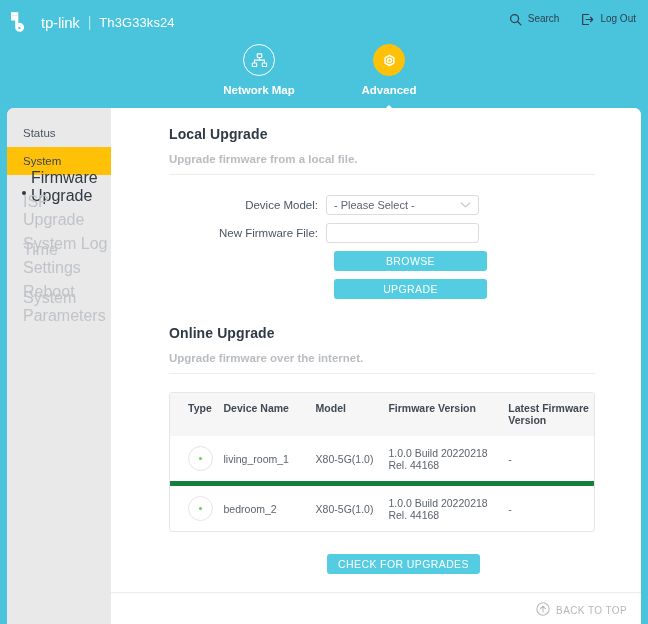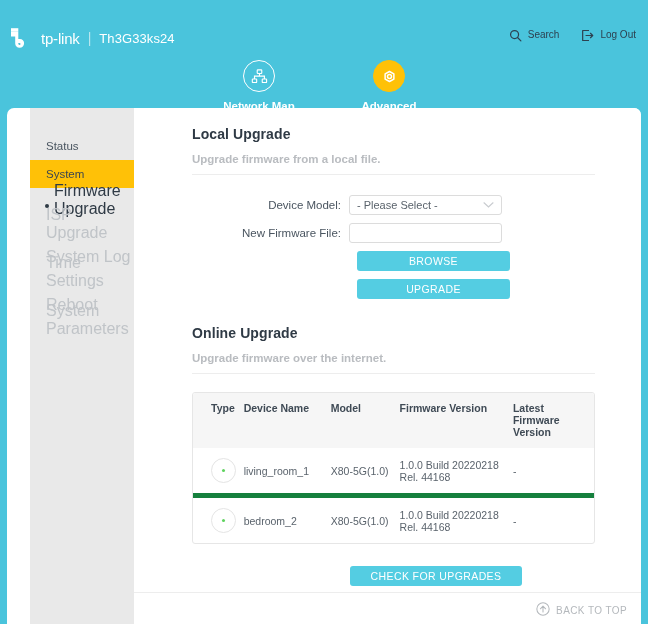--- a/index.html
+++ b/index.html
@@ -10,21 +10,21 @@
     overflow: hidden;
   }
   #app {
     position: relative;
     width: 648px; height: 624px;
     background: #4ac4dc;
   }
 
   
   .header {
-    position: absolute; top: 16px; left: 0;
+    position: absolute; top: 0; left: 0;
     width: 648px; height: 80px;
     background: #4ac4dc;
   }
   .brand {
     position: absolute; left: 10px; top: 11px;
     display: flex; align-items: center; gap: 7px;
   }
   .logo-mark { width: 24px; height: 22px; display: block; }
   .brand-word {
     font-size: 15px; color: #ffffff; letter-spacing: -0.2px;
@@ -85,22 +85,21 @@
     background: #ffffff;
     border-radius: 7px 7px 0 0;
     overflow: hidden;
     display: flex;
   }
 
   
   .sidebar {
     width: 104px; flex: 0 0 104px;
     background: #e9e9e9;
-    padding-top: 24px;
-    margin-left: 23px;
+    padding-top: 11px;
   }
   .side-item {
     height: 28px; display: flex; align-items: center;
     padding-left: 16px;
     font-size: 11.5px; color: #4a5560;
     cursor: pointer;
   }
   .side-item.highlight {
     background: #ffc107; color: #3b4650; font-weight: 400;
   }
@@ -207,21 +206,21 @@
   }
   .dev-dot {
     width: 3px; height: 3px; border-radius: 50%;
     background: #5fd35f;
   }
 
   .check-row {
     margin-top: 22px; display: flex;
   }
   .check-row .spacer { width: 158px; flex: 0 0 158px; }
-  .btn-wide { width: 172px; }
+  .btn-wide { width: 153px; }
 
   .content-divider {
     position: absolute; left: 0; right: 0; bottom: 31px;
     height: 1px; background: #ededed;
   }
 
   .footer-bar {
     position: absolute; left: 0; right: 0; bottom: 0; height: 31px;
     display: flex; align-items: center; justify-content: flex-end;
     padding-right: 14px;

